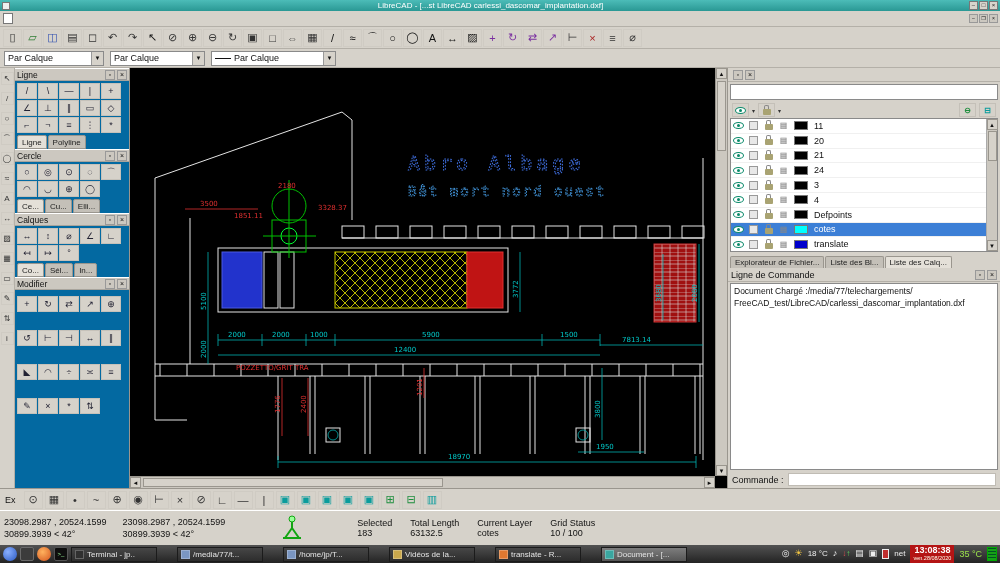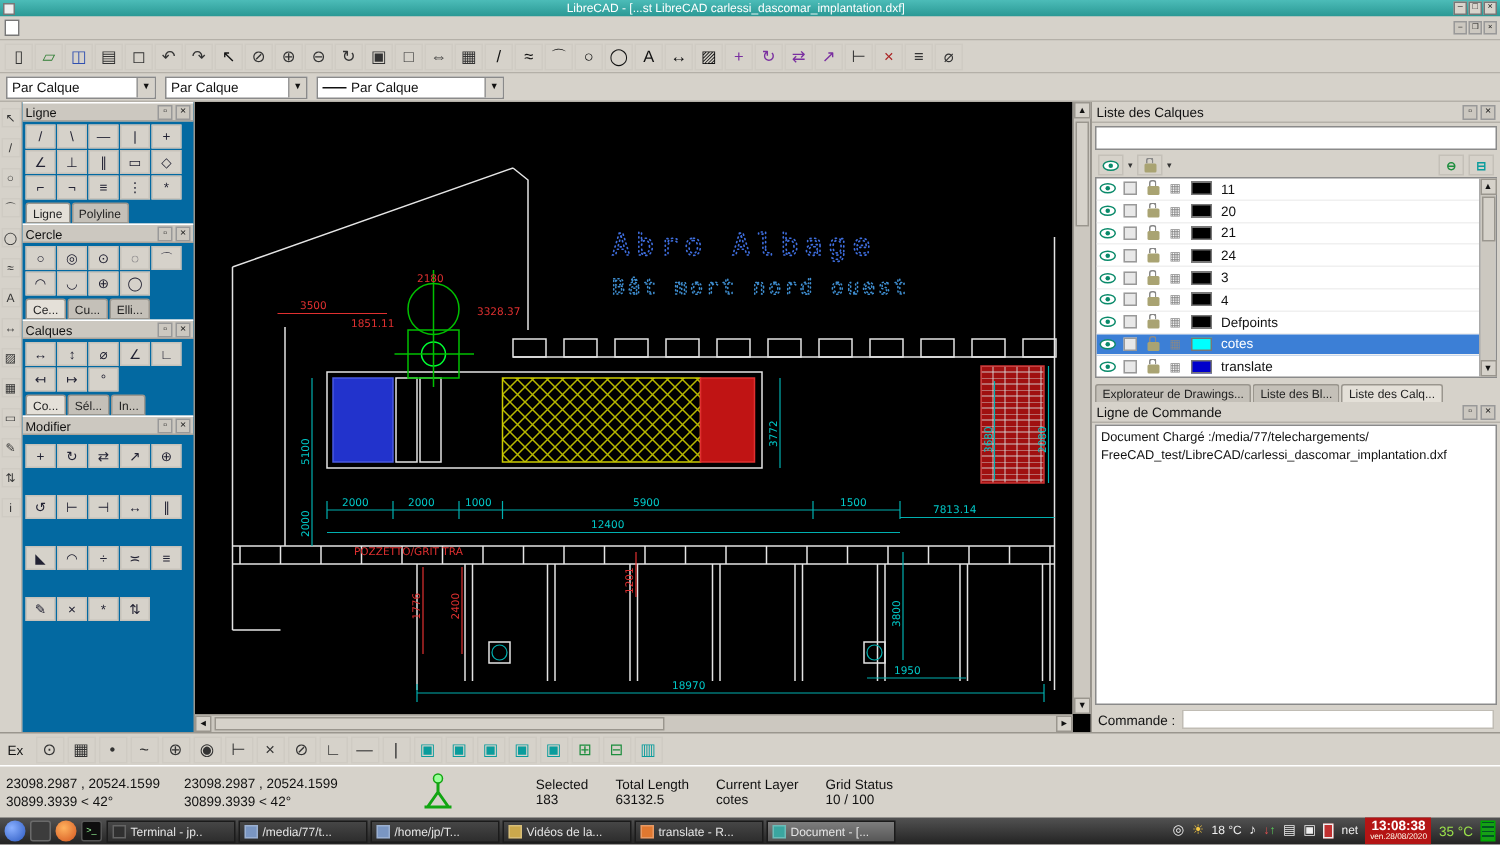--- a/index.html
+++ b/index.html
@@ -673,21 +673,20 @@
       <div class="hscroll">
         <span class="sarrow">◄</span>
         <span class="sthumbh"></span>
         <span class="hspacer"></span>
         <span class="sarrow">►</span>
       </div>
     </div>
 
     <div class="right-panel">
       <div class="dock-header">
-        <span class="dh-title">Liste des Calques</span>
         <span class="dh-btn">▫</span>
         <span class="dh-btn">×</span>
       </div>
       <input class="layer-search" value="" style="">
       <div class="layer-toolbar">
         <button class="lt-btn">
             <span class="eye"></span>
           </button>
         <span class="lt-caret">▾</span>
         <button class="lt-btn">
@@ -855,21 +854,21 @@
             </div>
           </div>
         <div class="mini-scroll">
           <span class="sarrow">▲</span>
           <span class="mthumb"></span>
           <span class="sarrow" style="margin-top:auto">▼</span>
         </div>
       </div>
       <div class="dock-tabs">
 
-      <button class="dtab"><span>Explorateur de Drawings...</span></button>
+      <button class="dtab"><span>Explorateur de Fichier...</span></button>
           <button class="dtab"><span>Liste des Bl...</span></button>
           <button class="dtab on"><span>Liste des Calq...</span></button>
         </div>
       <div class="dock-header">
         <span class="dh-title">Ligne de Commande</span>
         <span class="dh-btn">▫</span>
         <span class="dh-btn">×</span>
       </div>
       <div class="cmd-log">Document Chargé :/media/77/telechargements/
 FreeCAD_test/LibreCAD/carlessi_dascomar_implantation.dxf</div>
@@ -997,21 +996,21 @@
         <div class="val">10 / 100</div>
       </div>
     </div>
   </div>
 
   <div class="taskbar">
     <span class="launch l-start"></span>
     <span class="launch l-app"></span>
     <span class="launch l-fox"></span>
     <span class="launch l-term">&gt;_</span>
-    <div style="display:flex;gap:2px">
+    <div style="display:flex;gap:20px">
 
         <button class="tb-win">
           <span class="tb-ic" style="background: rgb(48, 48, 48);"></span>
           <span>Terminal - jp..</span>
         </button>
 
         <button class="tb-win">
           <span class="tb-ic" style="background: rgb(122, 150, 194);"></span>
           <span>/media/77/t...</span>
         </button>

